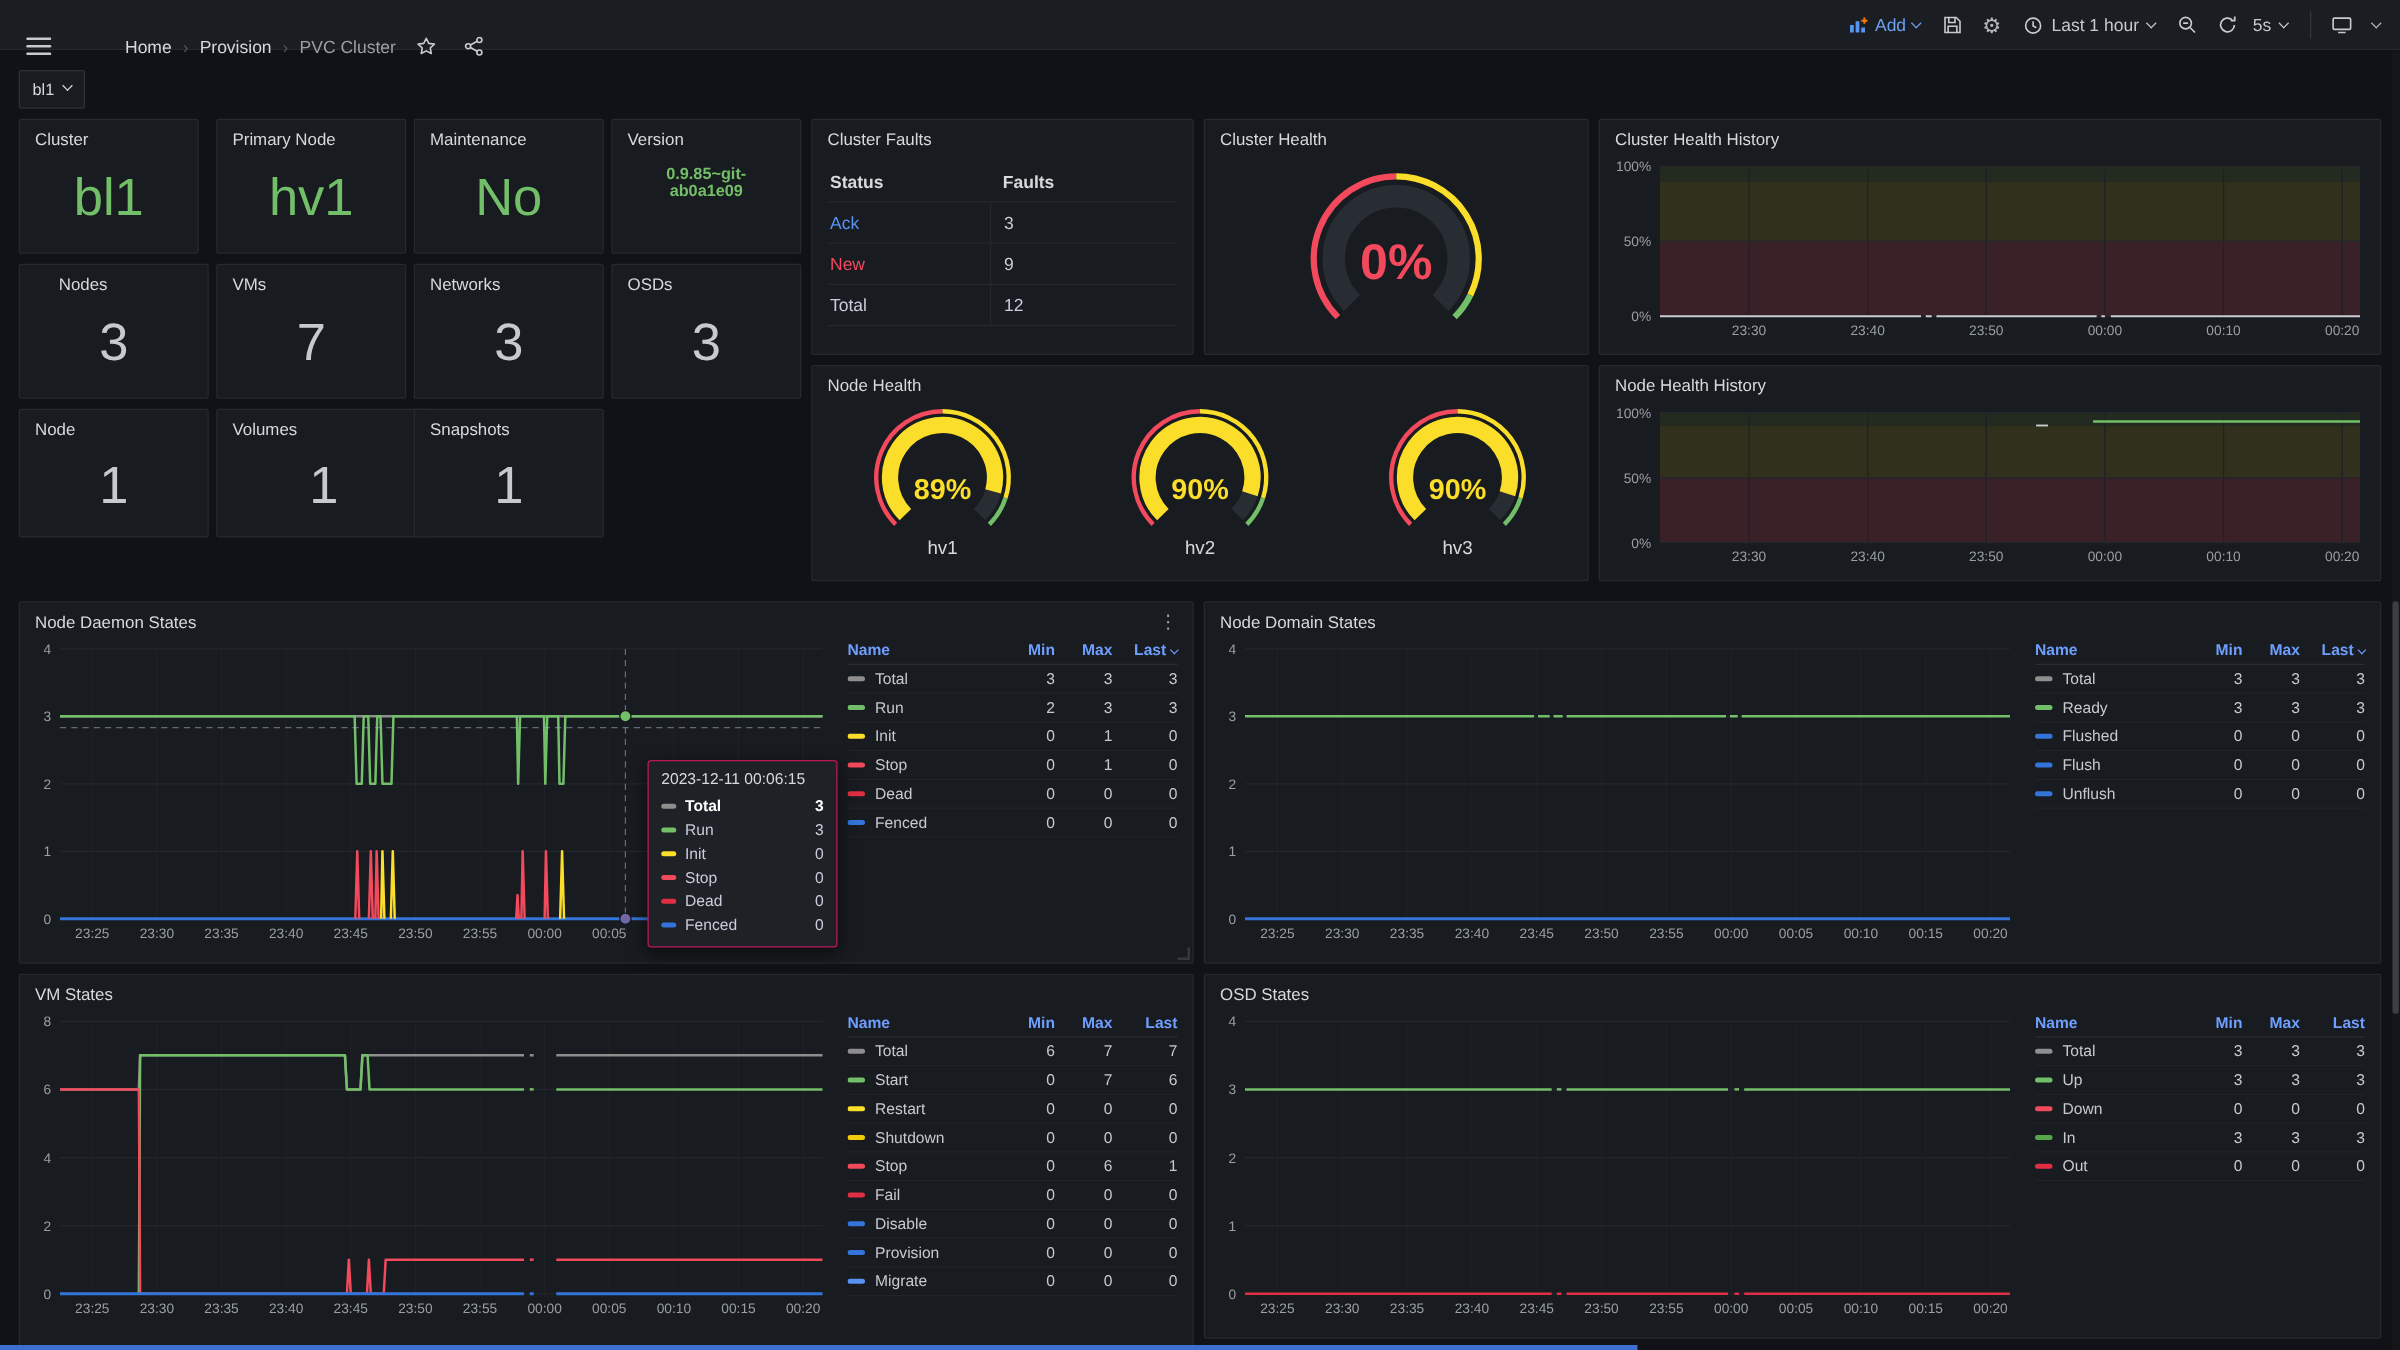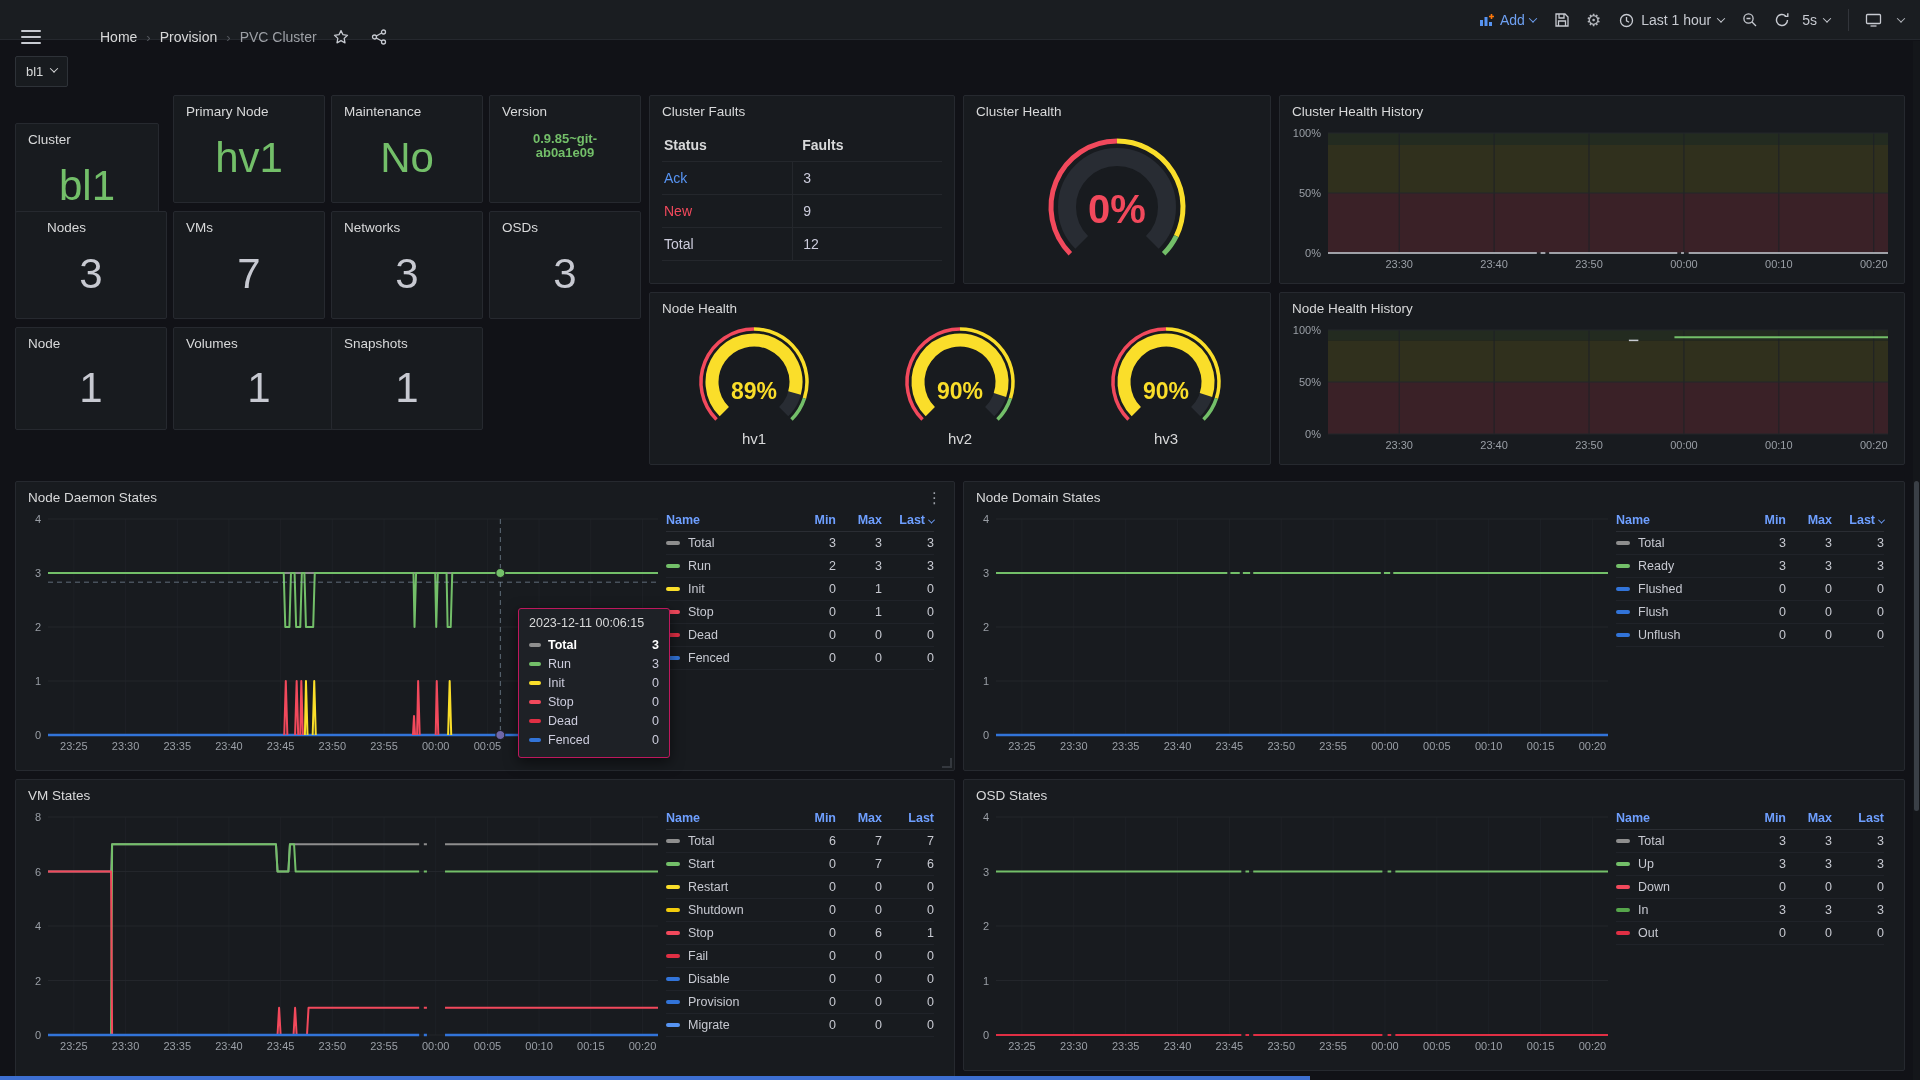--- a/index.html
+++ b/index.html
@@ -42,21 +42,21 @@
   .faults-row { display:grid; grid-template-columns:1fr 1.15fr; border-bottom:1px solid #24272c; }
   .faults-row > div { padding:8px 6px 8px 2px; }
   .faults-row > div:last-child { border-left:1px solid #24272c; padding-left:10px; }
   .faults-row.head > div { font-weight:600; color:#d8d9da; border-left:none !important; }
   
   .gauge-wrap { display:flex; justify-content:center; align-items:flex-start; }
   .gauge-cell { display:flex; flex-direction:column; align-items:center; }
   .gauge-label { font-size:15px; color:#d8d9da; margin-top:-2px; }
   
   .chart-row { display:flex; align-items:flex-start; }
-  .legend { width:280px; padding-right:12px; font-size:12.5px; color:#c7c9d1; }
+  .legend { width:280px; padding-right:12px; font-size:12.5px; color:#c7c9d1;margin-left:12px; }
   .lg-row { display:grid; grid-template-columns:1fr 46px 46px 52px; align-items:center;
     height:23px; border-bottom:1px solid #202329; cursor:pointer; }
   .lg-row.head { color:#6e9fff; font-weight:600; cursor:default; border-bottom:1px solid #2a2d33; }
   .lg-name { display:flex; align-items:center; gap:8px; overflow:hidden; white-space:nowrap; }
   .lg-swatch { width:14px; height:4px; border-radius:2px; flex:none; }
   .lg-num { text-align:right; }
   .kebab { position:absolute; right:8px; top:6px; color:#9a9fa6; font-size:15px; letter-spacing:0;
     cursor:pointer; line-height:1; padding:2px 4px; }
   .resize-corner { position:absolute; right:2px; bottom:2px; width:10px; height:10px;
     border-right:2px solid #3c4046; border-bottom:2px solid #3c4046; transform:rotate(0deg); opacity:.8; }
@@ -161,21 +161,21 @@
       </button>
   </div>
 </div>
 
 <button class="var-btn">
   <span>bl1</span>
     <span class="chev" style="margin-top:-3px;"></span>
 </button>
 
 <div id="stats-container">
-    <div class="panel" style="left: 15px; top: 95px; width: 144px; height: 108px; margin-top: 28px;">
+    <div class="panel" style="left: 15px; top: 95px; width: 144px; height: 108px;">
       <div class="panel-title">Cluster</div>
       <div class="stat-value green">bl1</div>
     </div>
     <div class="panel" style="left: 173px; top: 95px; width: 152px; height: 108px;">
       <div class="panel-title">Primary Node</div>
       <div class="stat-value green">hv1</div>
     </div>
     <div class="panel" style="left: 331px; top: 95px; width: 152px; height: 108px;">
       <div class="panel-title">Maintenance</div>
       <div class="stat-value green">No</div>

